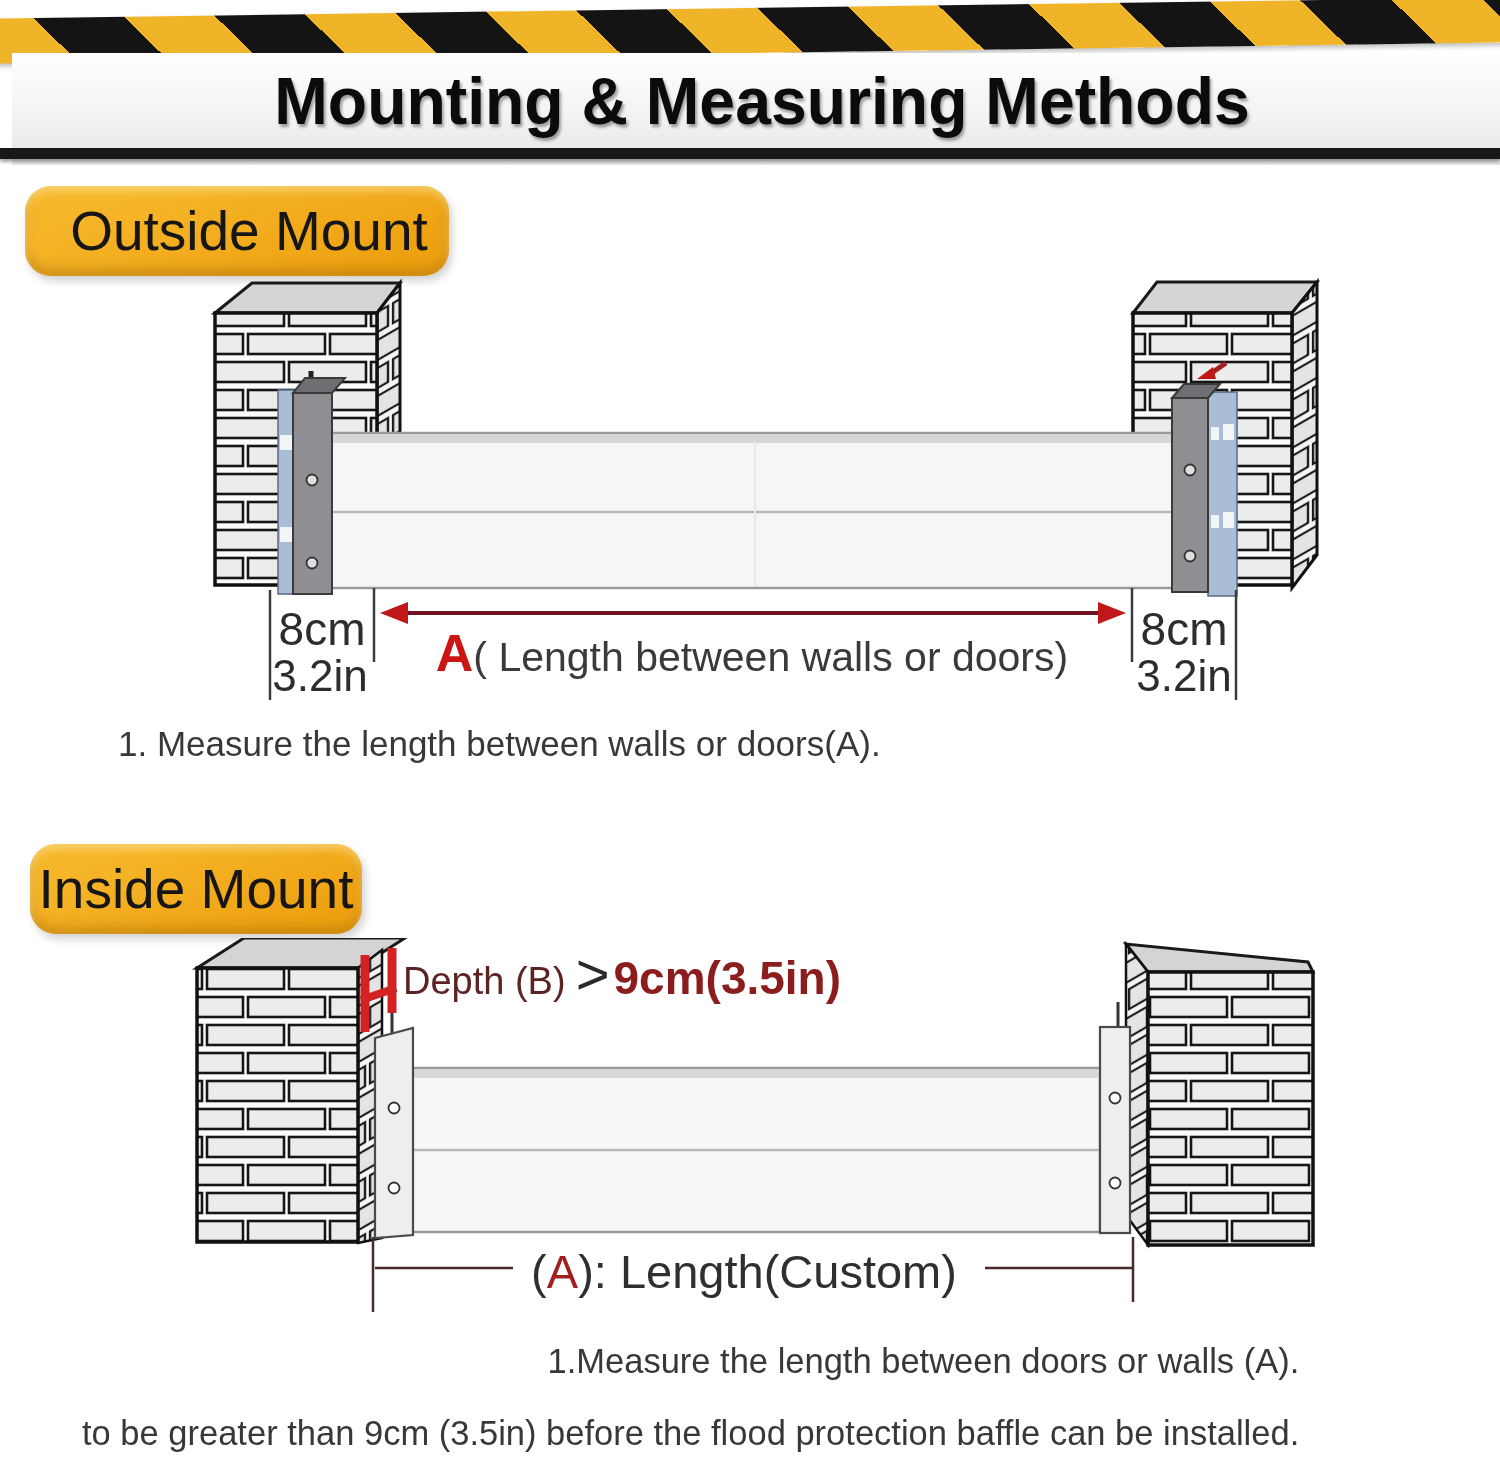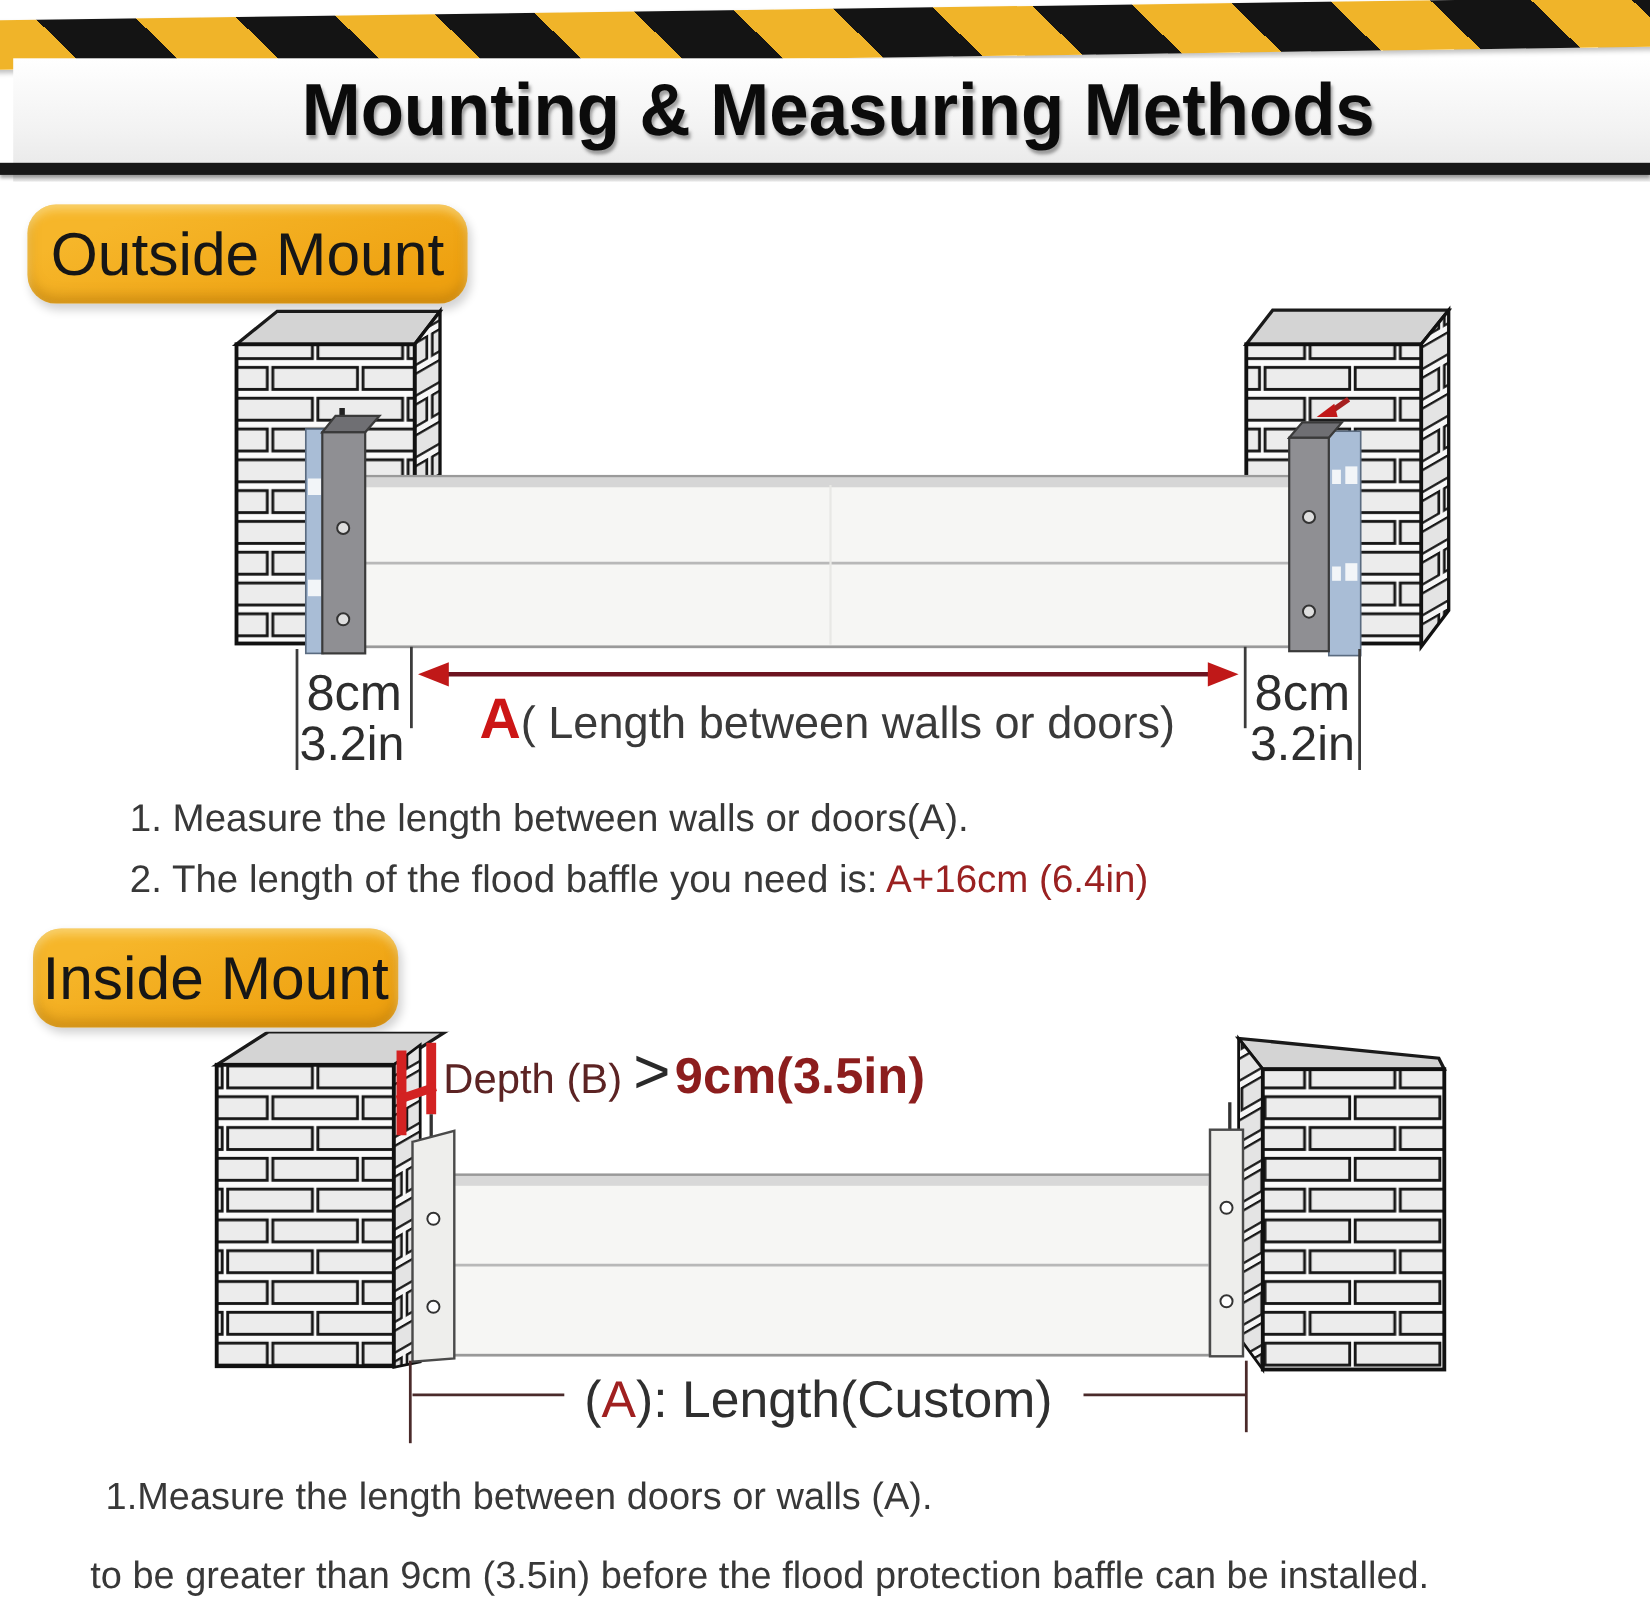--- a/index.html
+++ b/index.html
@@ -28,28 +28,28 @@
     position:absolute;top:148px;left:0;width:100%;height:11px;background:#181818;
     box-shadow:0 3px 3px rgba(0,0,0,.35);
   }
   
   .badge{
     position:absolute;border-radius:26px;text-align:center;color:#161616;
     background:linear-gradient(160deg,#f6b62a 20%,#eea110 85%);
     box-shadow:inset 0 5px 9px rgba(255,236,170,.55), inset 0 -7px 12px rgba(140,85,0,.35), 3px 5px 9px rgba(0,0,0,.18);
     font-size:55px;font-weight:400;
   }
-  .badge.outside{top:186px;left:25px;width:400px;height:90px;line-height:90px;}
+  .badge.outside{top:186px;left:25px;width:400px;height:90px;line-height:90px;padding-left:24px;}
   .badge.inside{top:844px;left:30px;width:332px;height:90px;line-height:90px;}
   
   svg.scene{position:absolute;left:0;width:1500px;display:block;}
   #scene-outside{top:275px;height:430px;}
   #scene-inside{top:938px;height:382px;}
   
-  .steps{position:absolute;color:#383838;white-space:nowrap;}
+  .steps{position:absolute;color:#383838;white-space:nowrap;text-align:right;}
   .steps-outside{top:716px;left:118px;font-size:35px;line-height:56px;}
   .steps-inside{top:1338px;left:96px;font-size:34.5px;line-height:46px;}
   .steps-inside .l1{margin-bottom:26px;}
   .steps-inside .l3{margin-left:-14px;}
   .hl-red{color:#9a2121;}
   .hl-maroon{color:#7a2626;}
 </style>
 </head>
 <body>
 
@@ -148,21 +148,20 @@
   <text x="320" y="416" font-size="44" fill="#2d2d2d" text-anchor="middle">3.2in</text>
   <text x="1184" y="370" font-size="46" fill="#2d2d2d" text-anchor="middle">8cm</text>
   <text x="1184" y="416" font-size="44" fill="#2d2d2d" text-anchor="middle">3.2in</text>
   <text x="752" y="396" text-anchor="middle">
     <tspan font-size="52" font-weight="700" fill="#cc1616">A</tspan><tspan font-size="41" fill="#3a3a3a">( Length between walls or doors)</tspan>
   </text>
 </svg>
 
 <div class="steps steps-outside">
   <div>1. Measure the length between walls or doors(A).</div>
-  <div><span>2. The length of the flood baffle you need is: </span><span class="hl-red">A+16cm (6.4in)</span></div>
 </div>
 
 <div class="badge inside">Inside Mount</div>
 
 <svg id="scene-inside" class="scene" viewBox="0 0 1500 382">
   <defs>
     <pattern id="bkF2" patternUnits="userSpaceOnUse" width="82" height="56">
       <rect width="82" height="56" fill="#fbfbfb"></rect>
       <g fill="#ececec" stroke="#161616" stroke-width="2.6">
         <rect x="2" y="3" width="77" height="20"></rect>

